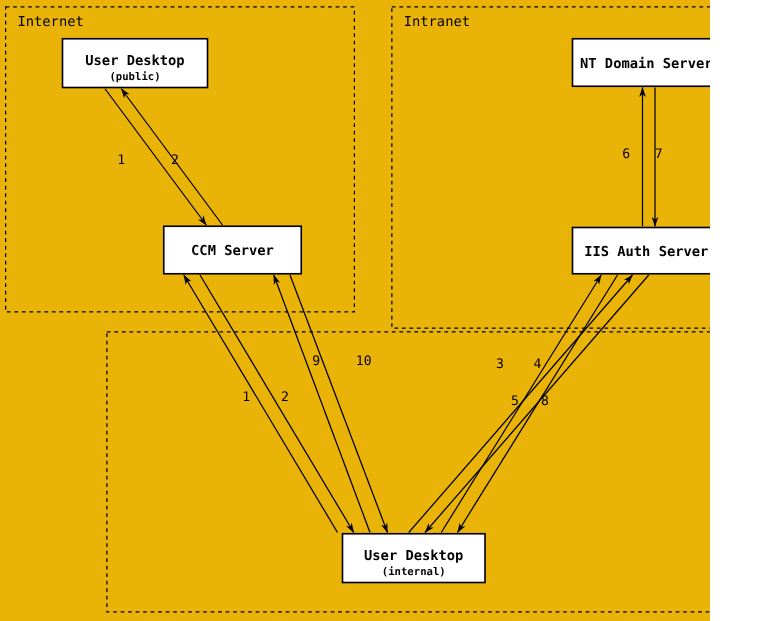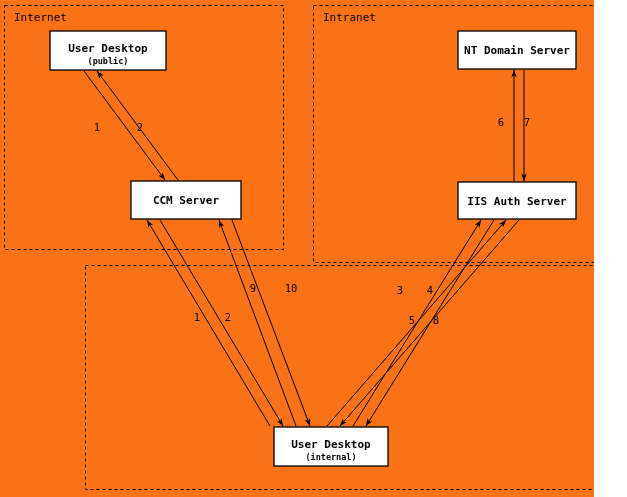--- a/index.html
+++ b/index.html
@@ -4,24 +4,23 @@
 <style>
   html, body {
     margin: 0;
     padding: 0;
     background: #ffffff;
   }
   #canvas {
     position: relative;
     width: 568px;
     height: 497px;
-    background: #f97316;
+    background: #eab308;
     overflow: hidden;
     font-family: "DejaVu Sans Mono", "Liberation Mono", monospace;
-    padding-left: 26px;
   }
   svg.diagram {
     position: absolute;
     left: 0;
     top: 0;
     width: 627px;
     height: 497px;
   }
   .zone-rect {
     fill: none;

